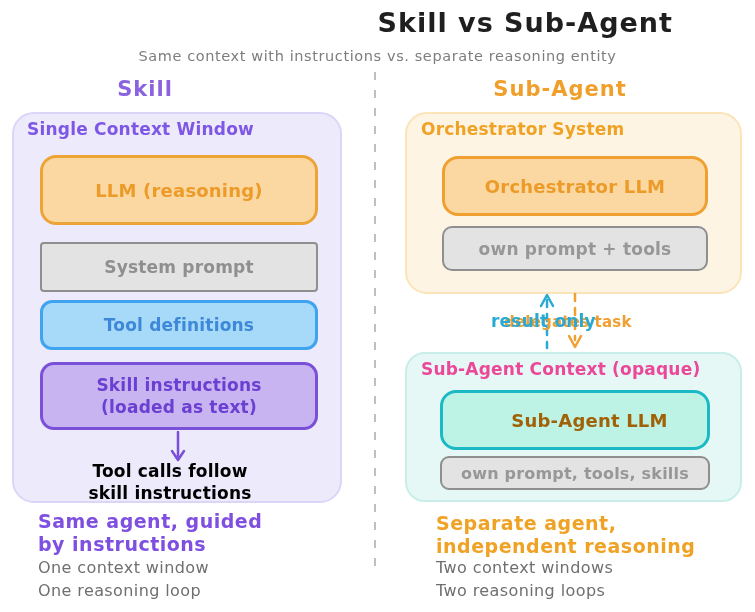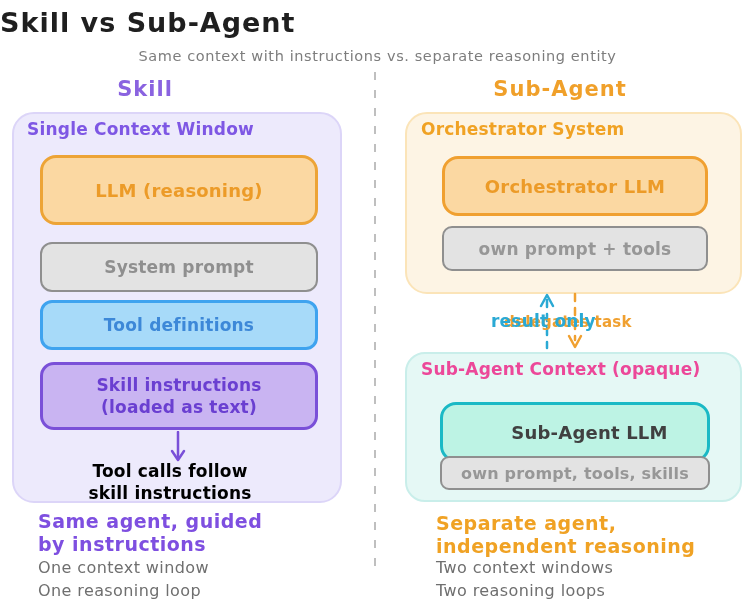--- a/index.html
+++ b/index.html
@@ -9,21 +9,21 @@
     height: 612px;
     background: #ffffff;
     overflow: hidden;
     font-family: "DejaVu Sans", sans-serif;
     letter-spacing: 0.2px;
   }
   .abs { position: absolute; }
 
   #title {
     left: 0; top: 7px; width: 673px;
-    text-align: left;
+    text-align: right;
     font-size: 27px; font-weight: 700;
     color: #1f1f1f; letter-spacing: 1px;
   }
   #subtitle {
     left: 0; top: 48px; width: 755px;
     text-align: center;
     font-size: 14.5px; color: #7d7d7d; letter-spacing: 0.6px;
   }
   #divider {
     left: 374px; top: 72px; width: 2px; height: 503px;
@@ -46,21 +46,21 @@
     text-align: center; font-weight: 600; font-size: 17px;
     box-sizing: border-box;
   }
   #node-llm {
     left: 40px; top: 155px; width: 278px; height: 70px;
     background: #fbd8a2; border: 3px solid #eda436; border-radius: 16px;
     color: #ec9b28; font-size: 18px;
   }
   #node-system {
     left: 40px; top: 242px; width: 278px; height: 50px;
-    background: #e3e3e3; border: 2.5px solid #8f8f8f; border-radius: 12px;
+    background: #e3e3e3; border: 2.5px solid #8f8f8f; border-radius: 4px;
     color: #8f8f8f;
   }
   #node-tools {
     left: 40px; top: 300px; width: 278px; height: 50px;
     background: #a7daf9; border: 3px solid #3fa3ef; border-radius: 12px;
     color: #3d88d8;
   }
   #node-skill-instr {
     left: 40px; top: 362px; width: 278px; height: 68px;
     background: #c9b4f2; border: 3px solid #7a50d8; border-radius: 14px;
@@ -107,23 +107,23 @@
     left: 504px; top: 313px;
     font-size: 15px; font-weight: 700; color: #f0a030; z-index: 2;
   }
 
   #sub-box {
     left: 405px; top: 352px; width: 333px; height: 146px;
     background: #e5f8f5; border: 2px solid #c9eeea; border-radius: 20px;
   }
   #sub-label { left: 421px; top: 359px; font-size: 17px; font-weight: 600; color: #ec4899; }
   #node-sub-llm {
-    left: 440px; top: 402px; width: 270px; height: 60px;
+    left: 440px; top: 390px; width: 270px; height: 60px;
     background: #bdf3e4; border: 3px solid #1ab9c5; border-radius: 16px;
-    color: #404040; font-size: 18px; padding-left: 29px;
+    color: #a16207; font-size: 18px; padding-left: 29px;
   }
   #node-sub-prompt {
     left: 440px; top: 456px; width: 270px; height: 34px;
     background: #e3e3e3; border: 2.5px solid #8f8f8f; border-radius: 9px;
     color: #979797; font-size: 16px;
   }
   #sub-summary-bold {
     left: 436px; top: 512px;
     font-size: 19px; font-weight: 700; color: #f0a224;
     white-space: pre-line; line-height: 23px; letter-spacing: 0.5px;

